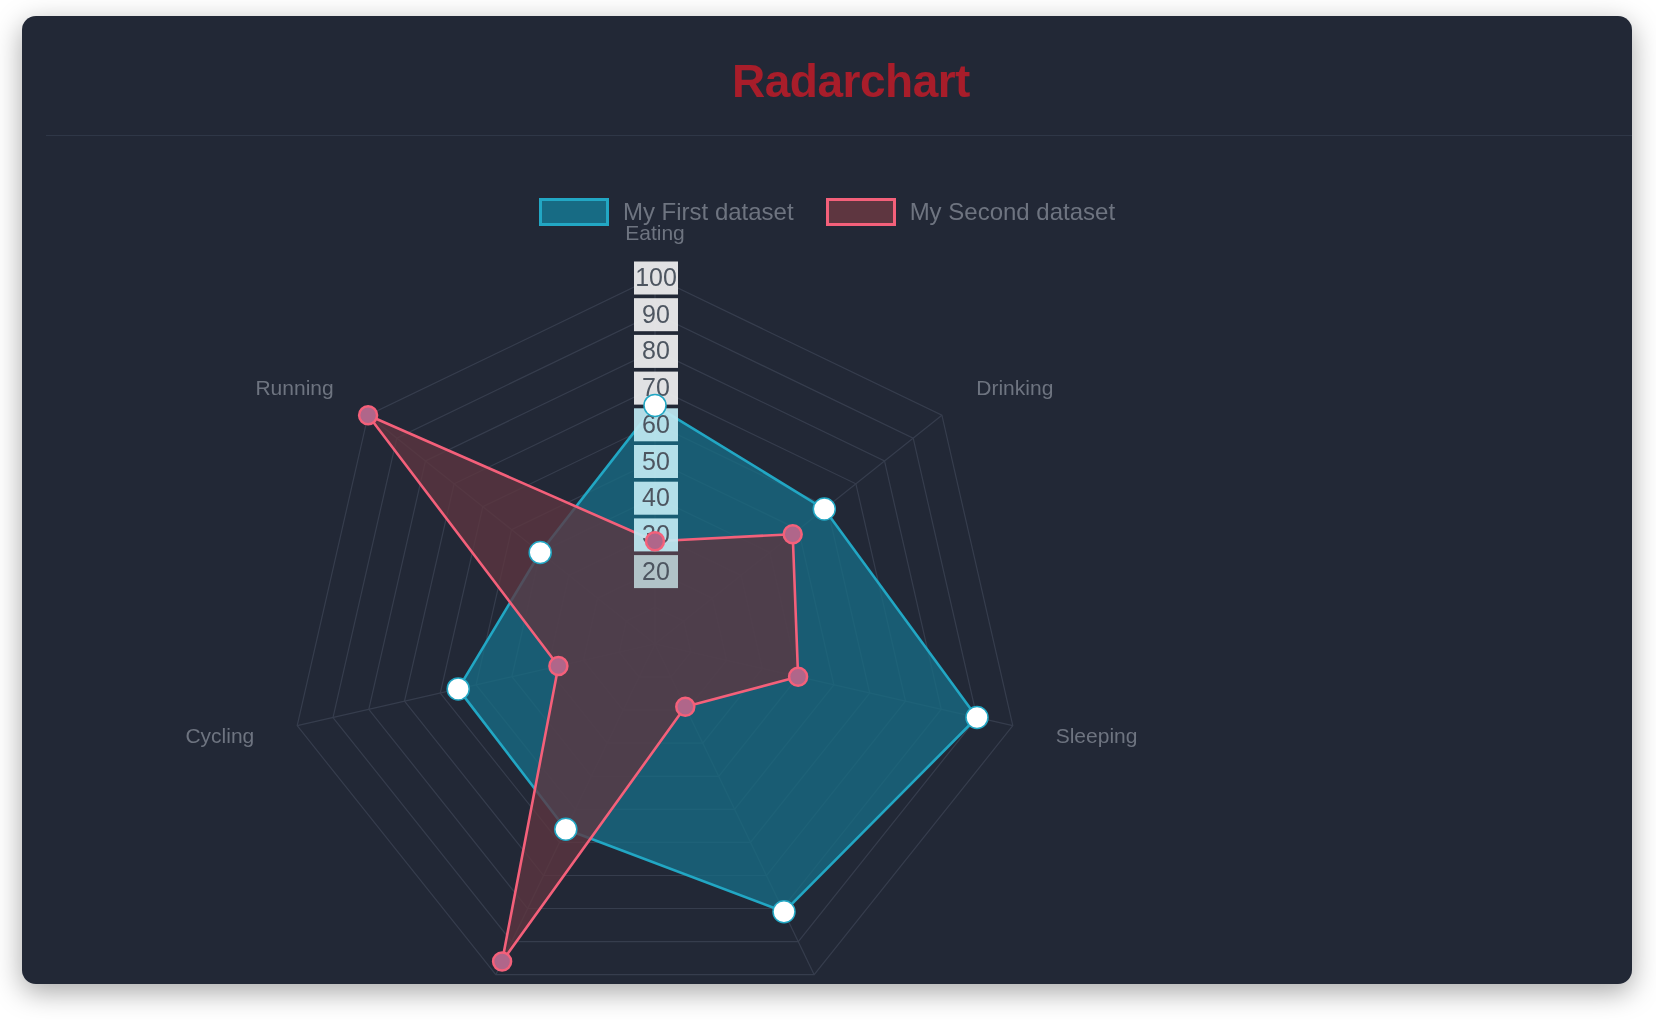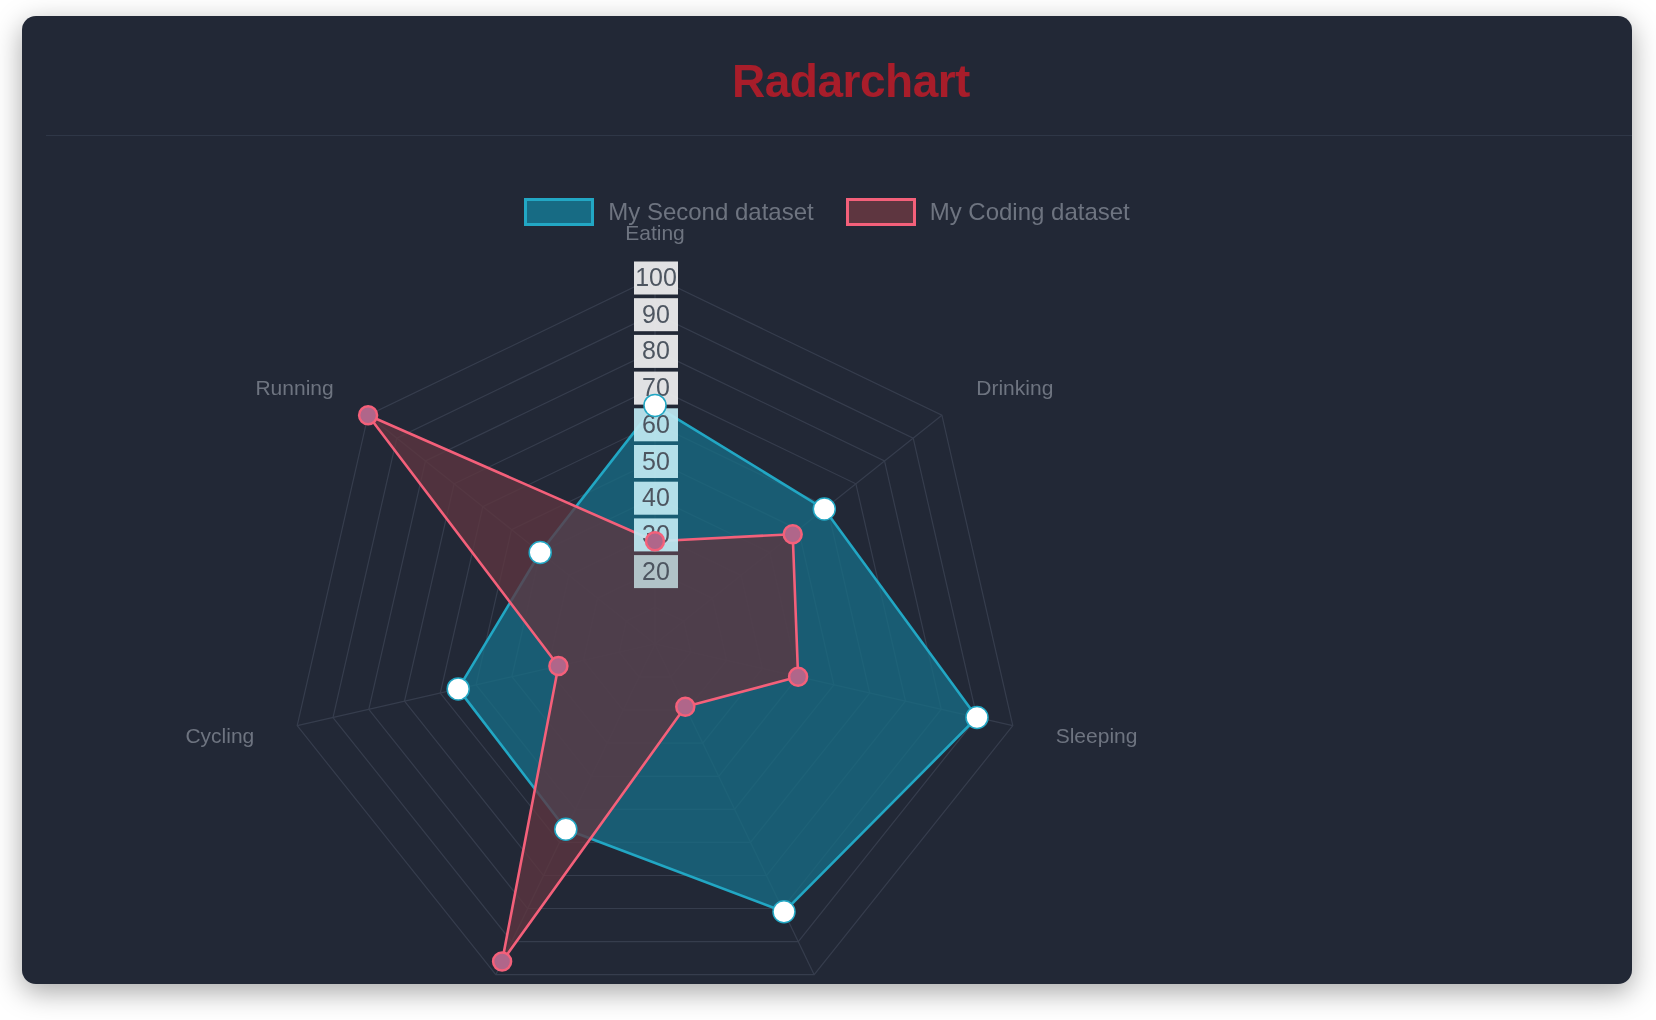--- a/index.html
+++ b/index.html
@@ -73,25 +73,25 @@
 
 <div id="root">
 
   <div class="header">
     <div class="title">Radarchart</div>
   </div>
 
   <div class="legend">
     <div class="legend-item">
       <span class="legend-box" id="legend-box-0" style="border-color: rgb(34, 167, 196); background: rgb(23, 107, 132);"></span>
-      <span class="legend-label">My Second dataset</span>
+      <span class="legend-label">My First dataset</span>
     </div>
     <div class="legend-item">
       <span class="legend-box" id="legend-box-1" style="border-color: rgb(244, 96, 122); background: rgb(94, 54, 64);"></span>
-      <span class="legend-label">My Coding dataset</span>
+      <span class="legend-label">My Second dataset</span>
     </div>
   </div>
 
   <div class="chart-area">
     <svg class="radar" id="radar-svg" width="1610" height="848">
         <polygon points="633.0,471.3 661.7,485.1 668.8,516.2 648.9,541.1 617.1,541.1 597.2,516.2 604.3,485.1" class="grid-line"></polygon>
         <polygon points="633.0,434.6 690.4,462.2 704.6,524.3 664.8,574.1 601.2,574.1 561.4,524.3 575.6,462.2" class="grid-line"></polygon>
         <polygon points="633.0,397.9 719.1,439.4 740.3,532.5 680.8,607.2 585.2,607.2 525.7,532.5 546.9,439.4" class="grid-line"></polygon>
         <polygon points="633.0,361.2 747.8,416.5 776.1,540.7 696.7,640.3 569.3,640.3 489.9,540.7 518.2,416.5" class="grid-line"></polygon>
         <polygon points="633.0,324.5 776.5,393.6 811.9,548.8 712.6,673.3 553.4,673.3 454.1,548.8 489.5,393.6" class="grid-line"></polygon>

